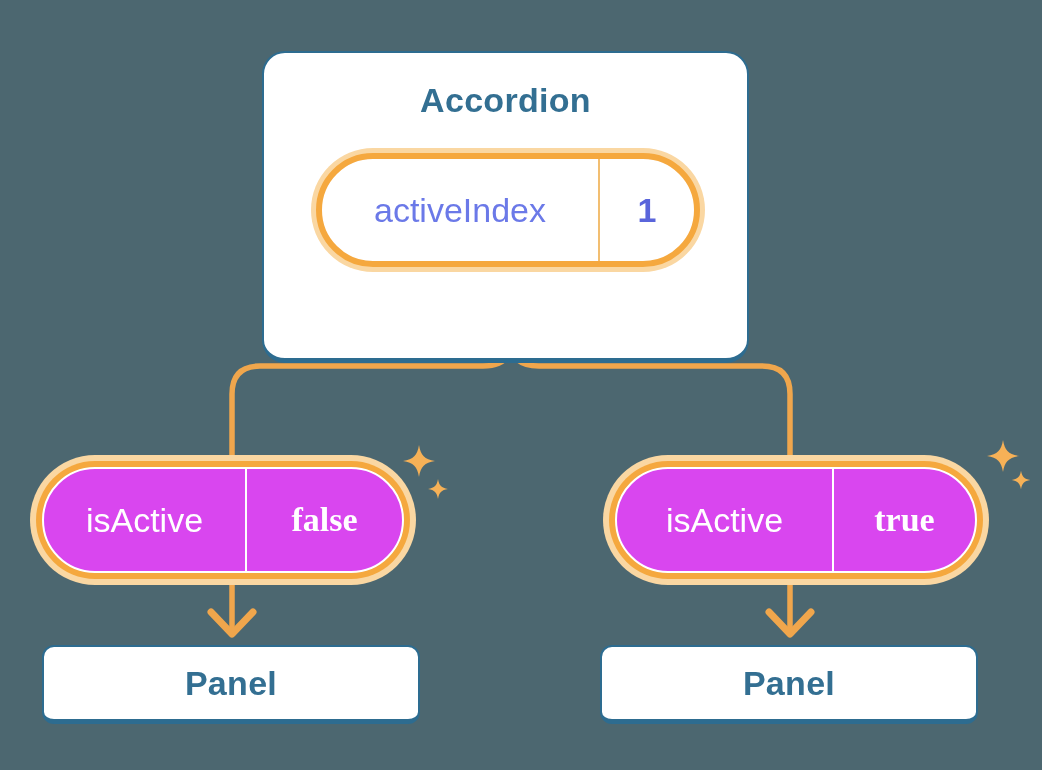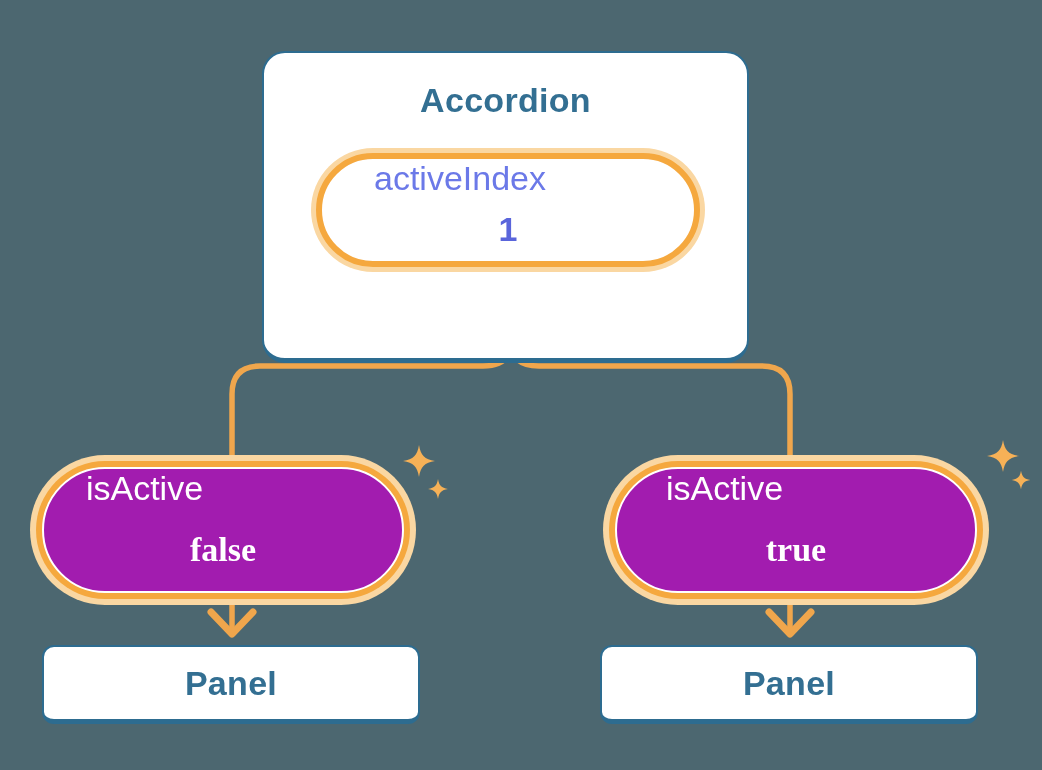--- a/index.html
+++ b/index.html
@@ -44,50 +44,48 @@
     left: 52px; top: 100px;
     width: 384px; height: 114px;
     box-sizing: border-box;
     background: #ffffff;
     border: 6.5px solid #F5A83E;
     border-radius: 999px;
     box-shadow: 0 0 0 5px #FAD7A2;
     display: flex;
     align-items: stretch;
     overflow: hidden;
-    flex-direction: column;
   }
   .state-pill .name-cell {
     width: 276px;
     display: flex; align-items: center; justify-content: center;
     font-size: 34px;
     color: #6B79E8;
   }
   .state-pill .pill-divider { width: 2px; background: #F2BE71; }
   .state-pill .value-cell {
     flex: 1;
     display: flex; align-items: center; justify-content: center;
     font-size: 34px; font-weight: 700;
     color: #5A65DB;
   }
 
   .prop-pill {
     position: absolute;
     box-sizing: border-box;
-    width: 362px; height: 126px;
-    background: #a21caf;
+    width: 362px; height: 106px;
+    background: #d946ef;
     border: 2px solid #ffffff;
     border-radius: 999px;
     box-shadow: 0 0 0 6px #F5A83E, 0 0 0 12px #FAD7A2;
     display: flex;
     align-items: stretch;
     overflow: hidden;
     z-index: 2;
     color: #ffffff;
-    flex-direction: column;
   }
   #prop-left  { left: 42px;  top: 467px; }
   #prop-right { left: 615px; top: 467px; }
   .prop-pill .name-cell {
     display: flex; align-items: center; justify-content: center;
     font-size: 34px;
   }
   #prop-left  .name-cell { width: 201px; }
   #prop-right .name-cell { width: 215px; }
   .prop-pill .pill-divider { width: 2px; background: #ffffff; }

